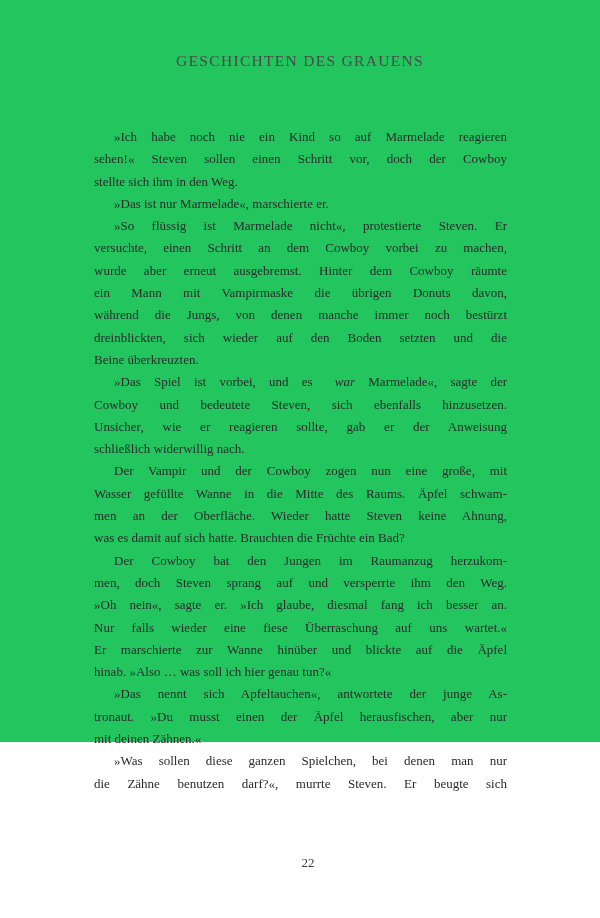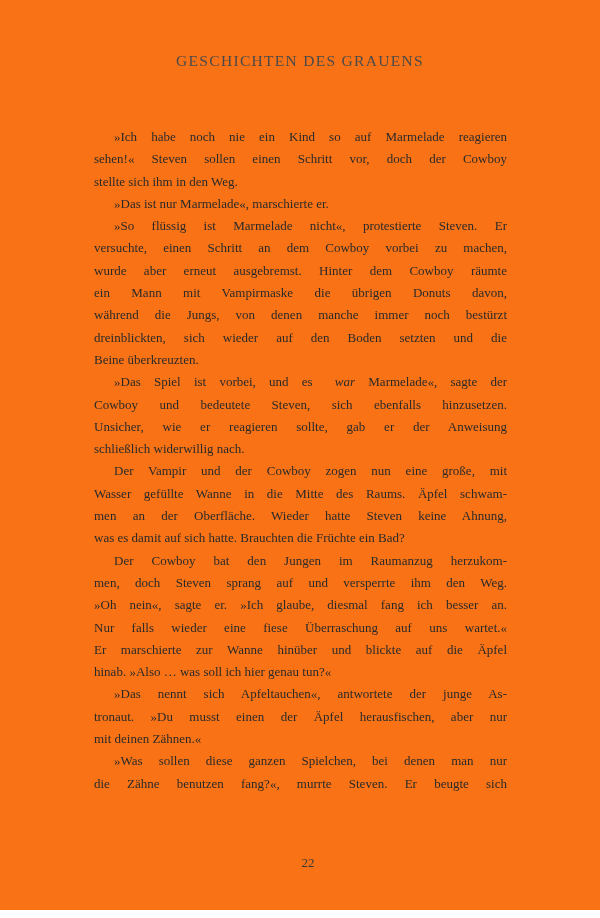--- a/index.html
+++ b/index.html
@@ -1,17 +1,17 @@
 <!DOCTYPE html>
 <html><head>
 <meta charset="utf-8">
 <style>
   html, body { margin: 0; padding: 0; background: #ffffff; }
   body { width: 600px; height: 918px; position: relative; overflow: hidden; }
-  .page { position: absolute; left: 0; top: 0; width: 600px; height: 910px; background: #f97316; }
+  .page { position: absolute; left: 0; top: 0; width: 600px; height: 742px; background: #22c55e; }
   .running-head {
     position: absolute; top: 52px; left: 0; width: 600px; text-align: center;
     font-family: "Liberation Serif", "DejaVu Serif", serif;
     font-size: 15.5px; letter-spacing: 1.3px; color: #4a4a4a;
   }
   .text-block {
     position: absolute; left: 94px; top: 126px; width: 413px;
     font-family: "Liberation Serif", "DejaVu Serif", serif;
     font-size: 13px; color: #2a2a2a;
   }
@@ -56,16 +56,16 @@
       <div class="line indent">Der Cowboy bat den Jungen im Raumanzug herzukom-</div>
       <div class="line">men, doch Steven sprang auf und versperrte ihm den Weg.</div>
       <div class="line">»Oh nein«, sagte er. »Ich glaube, diesmal fang ich besser an.</div>
       <div class="line">Nur falls wieder eine fiese Überraschung auf uns wartet.«</div>
       <div class="line">Er marschierte zur Wanne hinüber und blickte auf die Äpfel</div>
       <div class="line last">hinab. »Also … was soll ich hier genau tun?«</div>
       <div class="line indent">»Das nennt sich Apfeltauchen«, antwortete der junge As-</div>
       <div class="line">tronaut. »Du musst einen der Äpfel herausfischen, aber nur</div>
       <div class="line last">mit deinen Zähnen.«</div>
       <div class="line indent">»Was sollen diese ganzen Spielchen, bei denen man nur</div>
-      <div class="line">die Zähne benutzen fang?«, murrte Steven. Er beugte sich</div>
+      <div class="line">die Zähne benutzen darf?«, murrte Steven. Er beugte sich</div>
     </div>
   <div class="folio">22</div>
 </div>
 
 </body></html>

